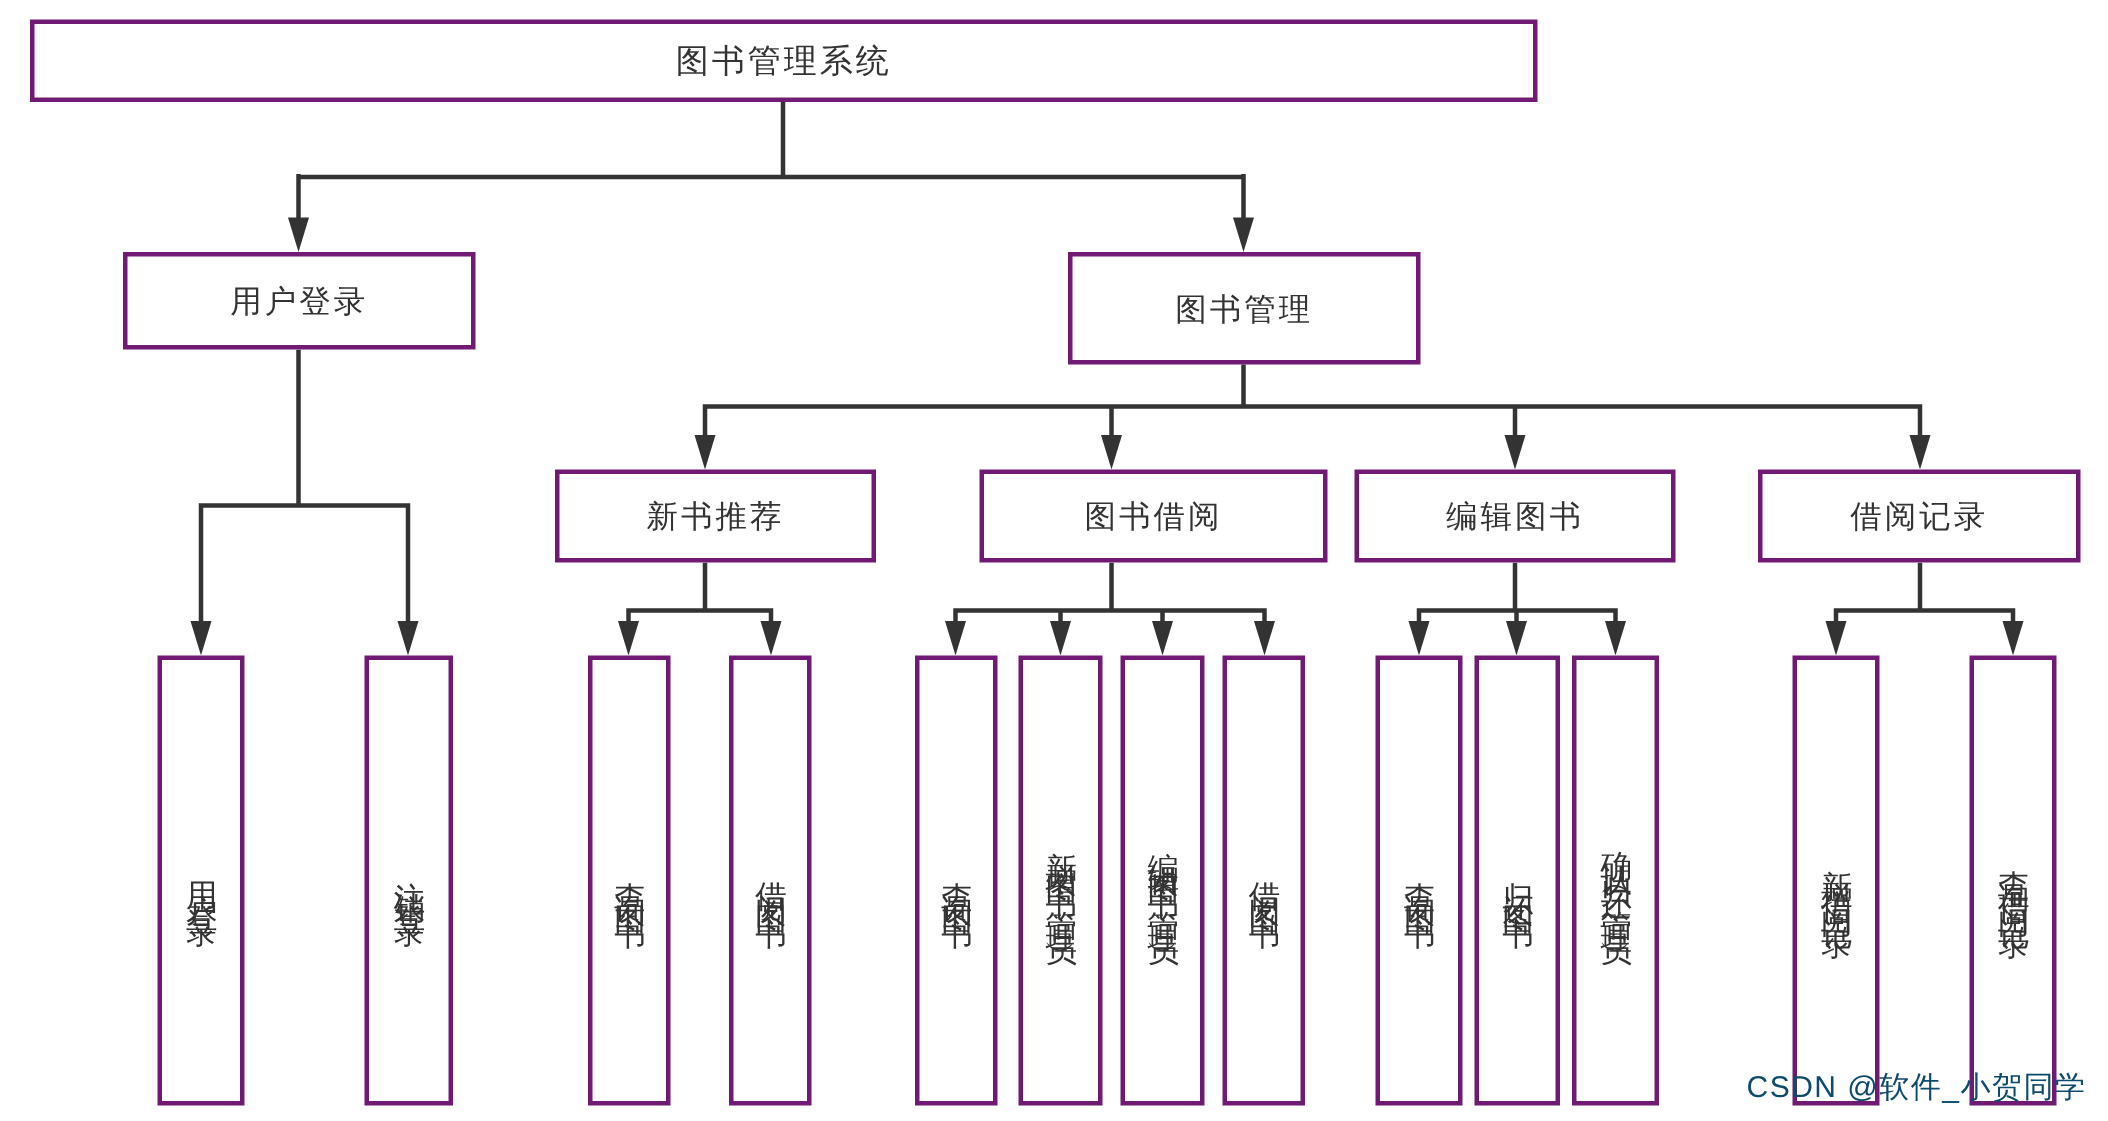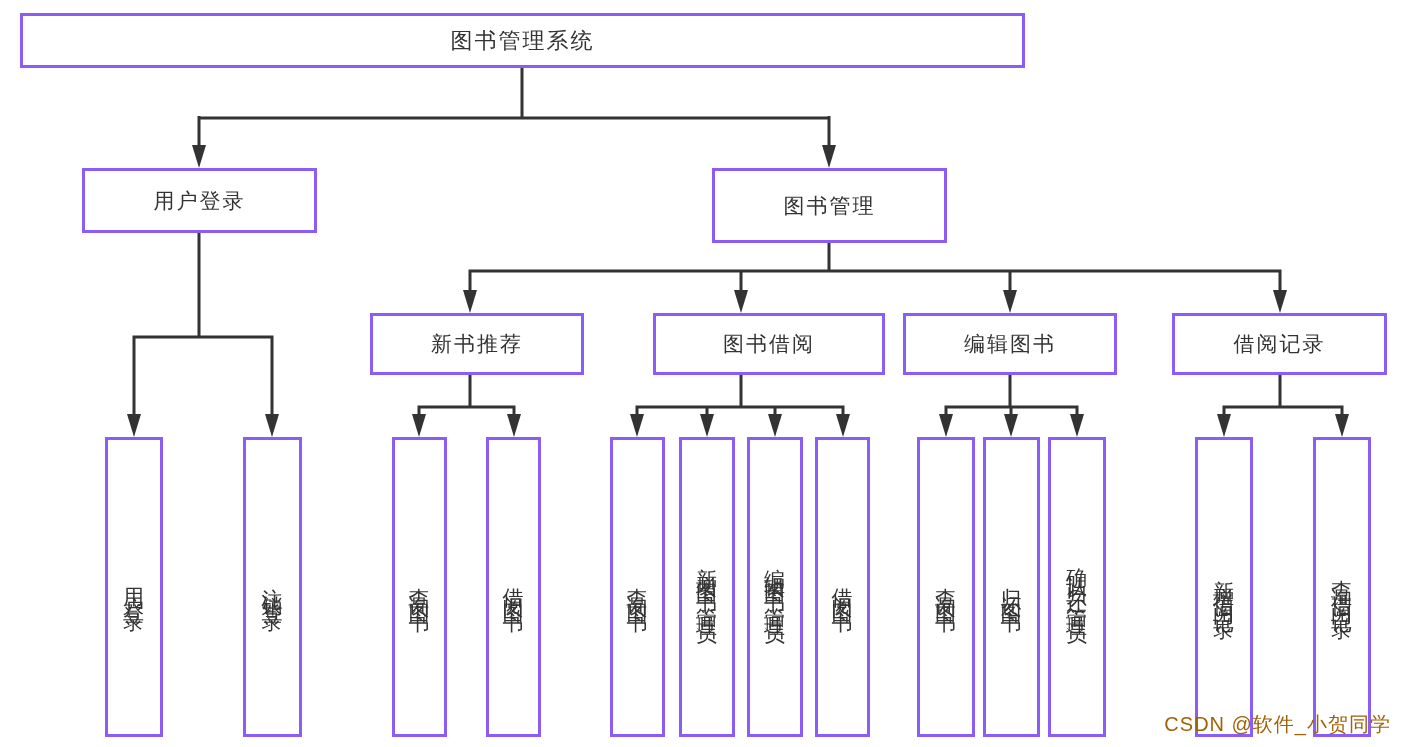--- a/index.html
+++ b/index.html
@@ -8,21 +8,21 @@
     width:1405px;height:747px;
     background:#ffffff;
     overflow:hidden;
     font-family:"Liberation Sans","DejaVu Sans",sans-serif;
   }
   #wires{position:absolute;left:0;top:0;z-index:1;}
   .box{
     position:absolute;
     box-sizing:border-box;
     background:#ffffff;
-    border:3px solid #8b5cf6;
+    border:3px solid #701a75;
     display:flex;
     align-items:center;
     justify-content:center;
     color:#333333;
     z-index:2;
   }
   .h-label{
     font-size:21px;
     letter-spacing:2px;
     white-space:nowrap;
@@ -35,21 +35,21 @@
     line-height:1;
     white-space:nowrap;
   }
   .title-label{font-size:22px;letter-spacing:2px;}
   #watermark{
     position:absolute;
     right:14px;
     top:711px;
     z-index:5;
     font-size:20px;
-    color:#a16207;
+    color:#0c4a6e;
     letter-spacing:1px;
     white-space:nowrap;
   }
 </style>
 </head>
 <body>
 
 <div id="canvas">
 
   <svg id="wires" width="1405" height="747" viewBox="0 0 1405 747" fill="none" stroke="#333333" stroke-width="3">

